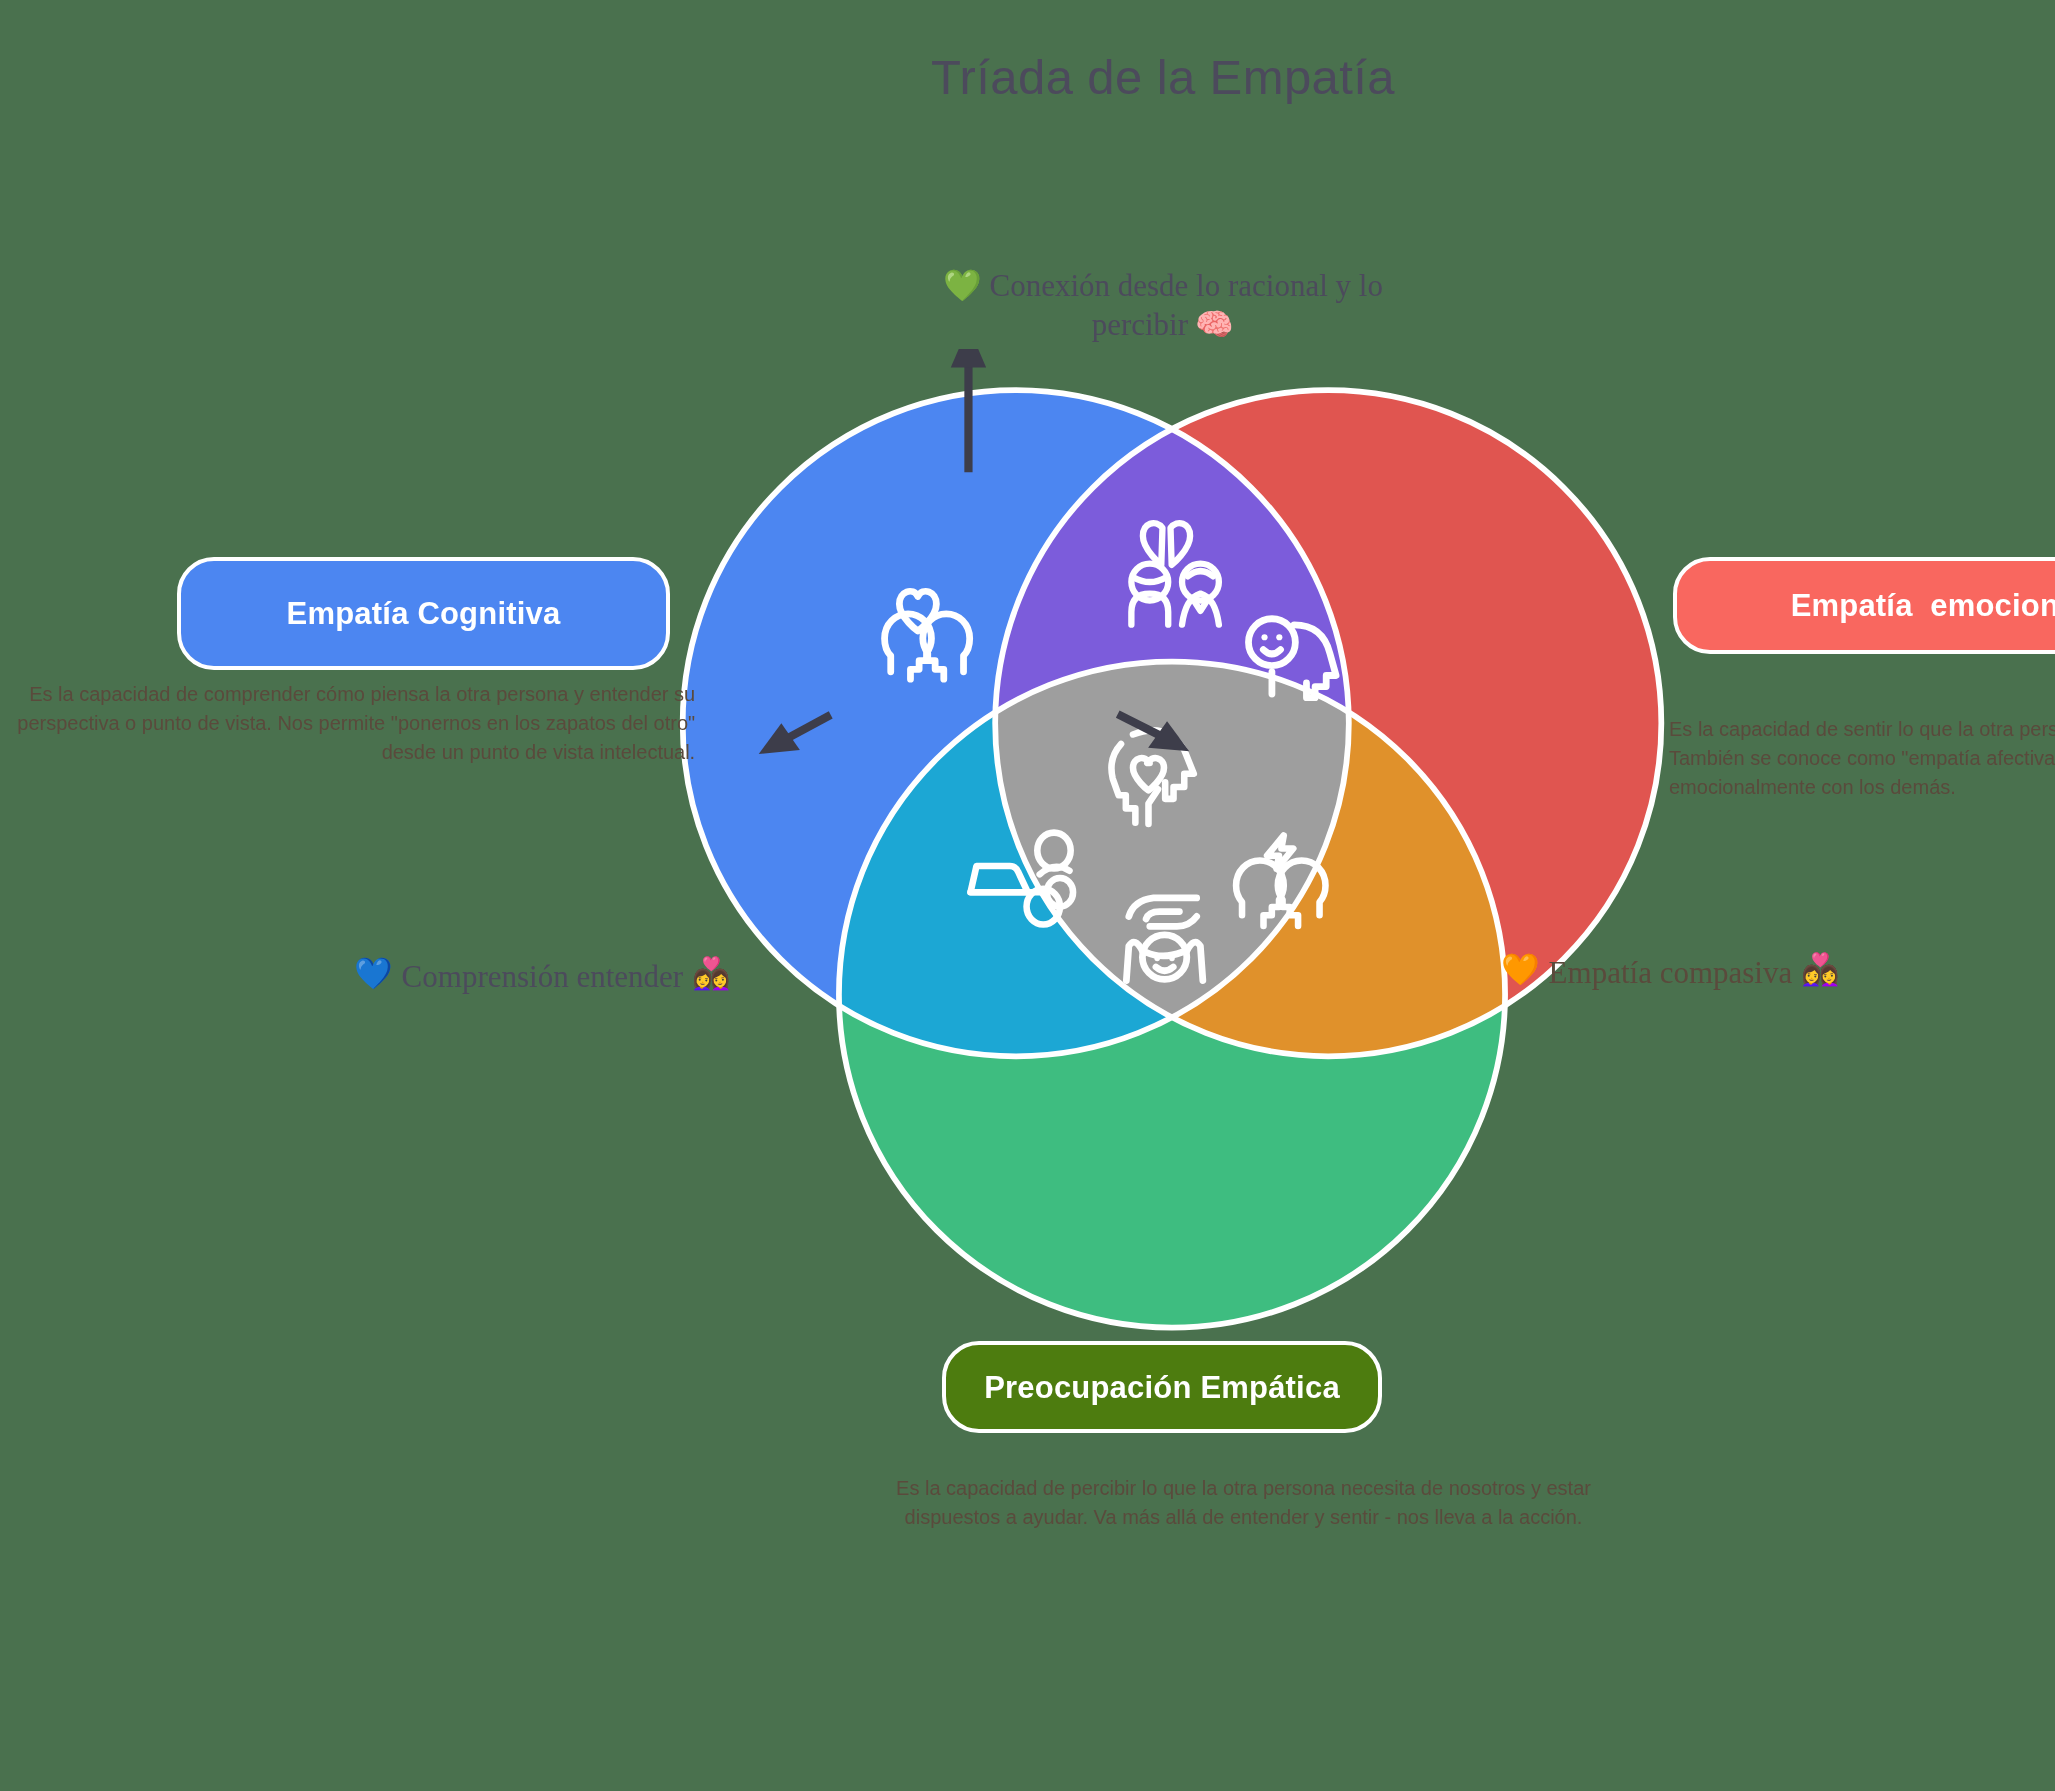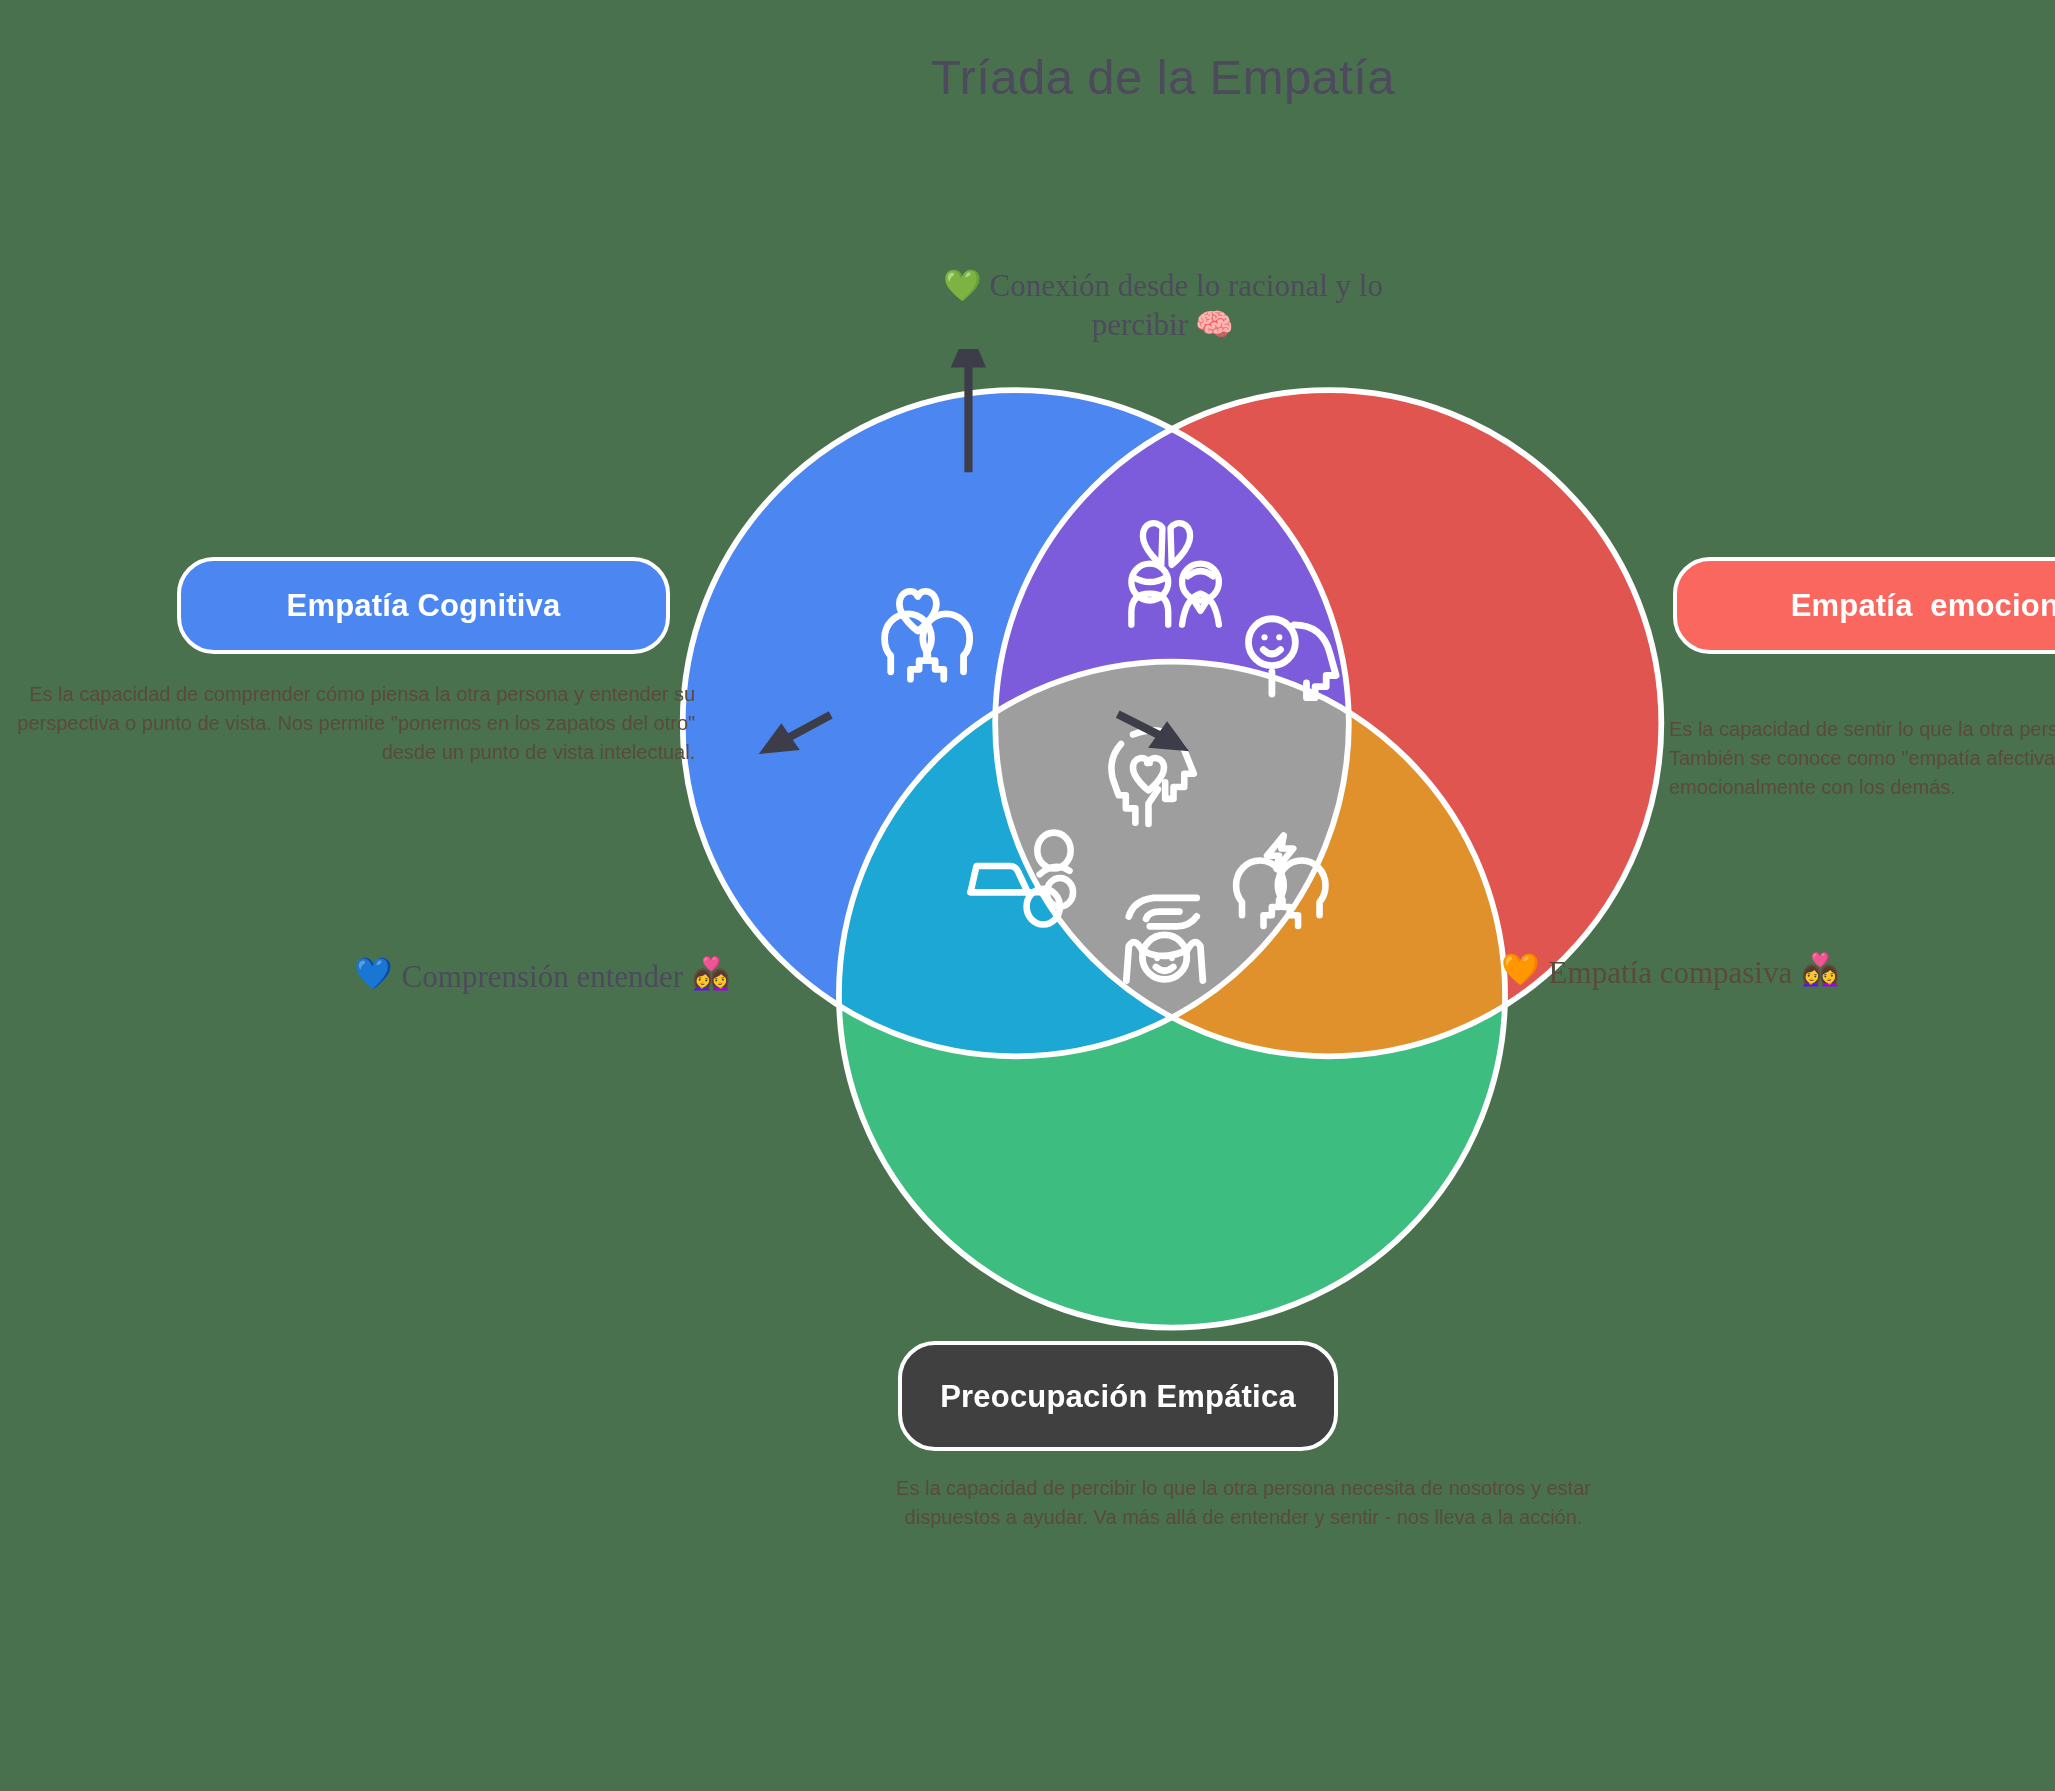--- a/index.html
+++ b/index.html
@@ -44,32 +44,32 @@
     font-weight:bold;
     font-size:31px;
     letter-spacing:0.2px;
     white-space:pre;
     text-align:center;
     line-height:1;
     padding:0 19px;
   }
   .pill-left{
     left:177px;top:557px;
-    width:493px;height:97px;
+    width:493px;height:113px;
     background:#4c86f1;
   }
   .pill-right{
     left:1673px;top:557px;
     width:530px;height:97px;
     background:#f9675f;
   }
   .pill-bottom{
-    left:898px;top:1341px;
-    width:440px;height:110px;
-    background:#404040;
+    left:942px;top:1341px;
+    width:440px;height:92px;
+    background:#4d7c0f;
   }
 
   
   .desc{
     position:absolute;
     color:#5a4a3c;
     font-size:20px;
     line-height:1.45;
     font-weight:400;
   }

